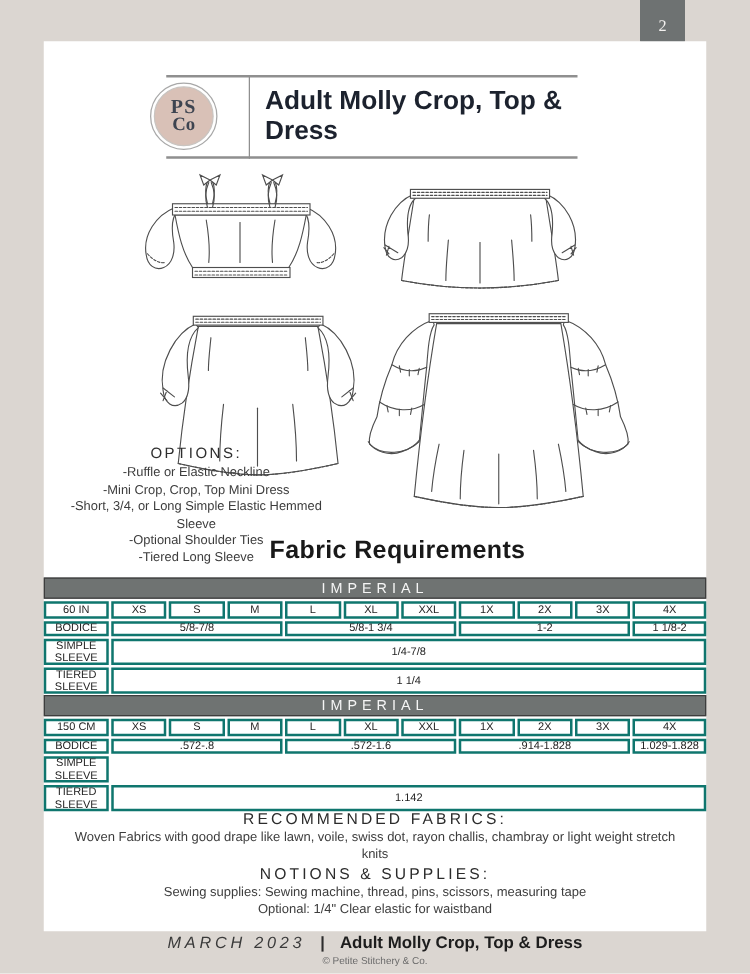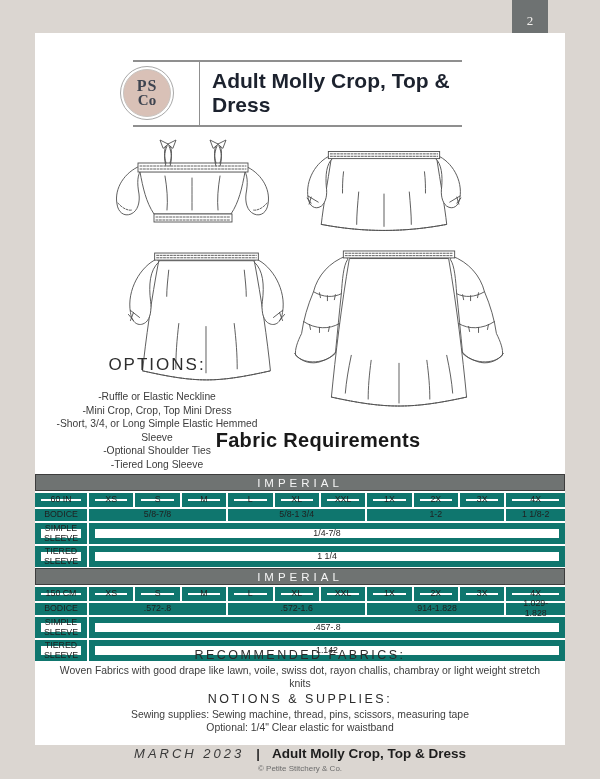--- a/index.html
+++ b/index.html
@@ -32,34 +32,34 @@
 
   
   .drawing { position:absolute; }
   #d1 { left:75px;  top:103px; width:165px; height:100px; }
   #d2 { left:263px; top:110px; width:172px; height:97px;  }
   #d3 { left:83px;  top:215px; width:177px; height:146px; }
   #d4 { left:255px; top:213px; width:218px; height:167px; }
 
   
   .options { position:absolute; left:14px; top:322px; width:216px; text-align:center; }
-  .options-heading { font-size:17px; letter-spacing:2px; color:#2e2e2e; margin-bottom:15px; }
+  .options-heading { font-size:12px; letter-spacing:2px; color:#2e2e2e; margin-bottom:3px; }
   .option-item { font-size:10.3px; line-height:13.5px; color:#3c3c3c; }
 
   
   .fabric-heading { position:absolute; left:18px; top:396px; width:530px; text-align:center;
     font-size:20px; font-weight:600; color:#191919; letter-spacing:0.3px; }
 
   
   .size-table { position:absolute; left:0; width:530px; }
   #table-1 { top:429px; } #table-2 { top:523px; }
   .band { height:17px; background:#6f7372; border:1px solid #3d3d3d; color:#f5f5f5;
-    display:flex; align-items:center; justify-content:center; font-size:11.5px; letter-spacing:4px;margin-top:12px; }
+    display:flex; align-items:center; justify-content:center; font-size:11.5px; letter-spacing:4px; }
   .trow { display:grid; grid-template-columns:52px repeat(9,1fr) 1.32fr; column-gap:2px; margin-top:2px; }
-  .tcell { border:6px solid #0f766e; background:#fff; display:flex; align-items:center; justify-content:center;
+  .tcell { border:2px solid #0f766e; background:#fff; display:flex; align-items:center; justify-content:center;
     font-size:8.8px; color:#1f1f1f; text-align:center; line-height:1.1; padding:0 1px; }
   .row-sizes .tcell  { height:14px; }
   .row-bodice .tcell { height:12px; }
   .row-sleeve .tcell { height:21px; }
 
   
   .section { position:absolute; left:0; width:530px; text-align:center; }
   #fabrics { top:615px; } #notions { top:659px; }
   .section-heading { font-size:12.5px; letter-spacing:2.5px; color:#2b2b2b; margin-bottom:2px; }
   .section-body { font-size:10.4px; line-height:13px; color:#3d3d3d; max-width:482px; margin:0 auto; }
@@ -247,21 +247,20 @@
         </div>
         <div class="trow row-bodice">
           <div class="tcell">BODICE</div>
           <div class="tcell" style="grid-column: span 3;">.572-.8</div>
           <div class="tcell" style="grid-column: span 3;">.572-1.6</div>
           <div class="tcell" style="grid-column: span 3;">.914-1.828</div>
           <div class="tcell">1.029-1.828</div>
         </div>
         <div class="trow row-sleeve">
           <div class="tcell">SIMPLE SLEEVE</div>
-          <div class="tcell" style="grid-column: span 10;">.457-.8</div>
         </div>
         <div class="trow row-sleeve">
           <div class="tcell">TIERED SLEEVE</div>
           <div class="tcell" style="grid-column: span 10;">1.142</div>
         </div>
       </div>
 
     <div id="fabrics" class="section">
       <div class="section-heading">RECOMMENDED FABRICS:</div>
       <div class="section-body">Woven Fabrics with good drape like lawn, voile, swiss dot, rayon challis, chambray or light weight stretch knits</div>

